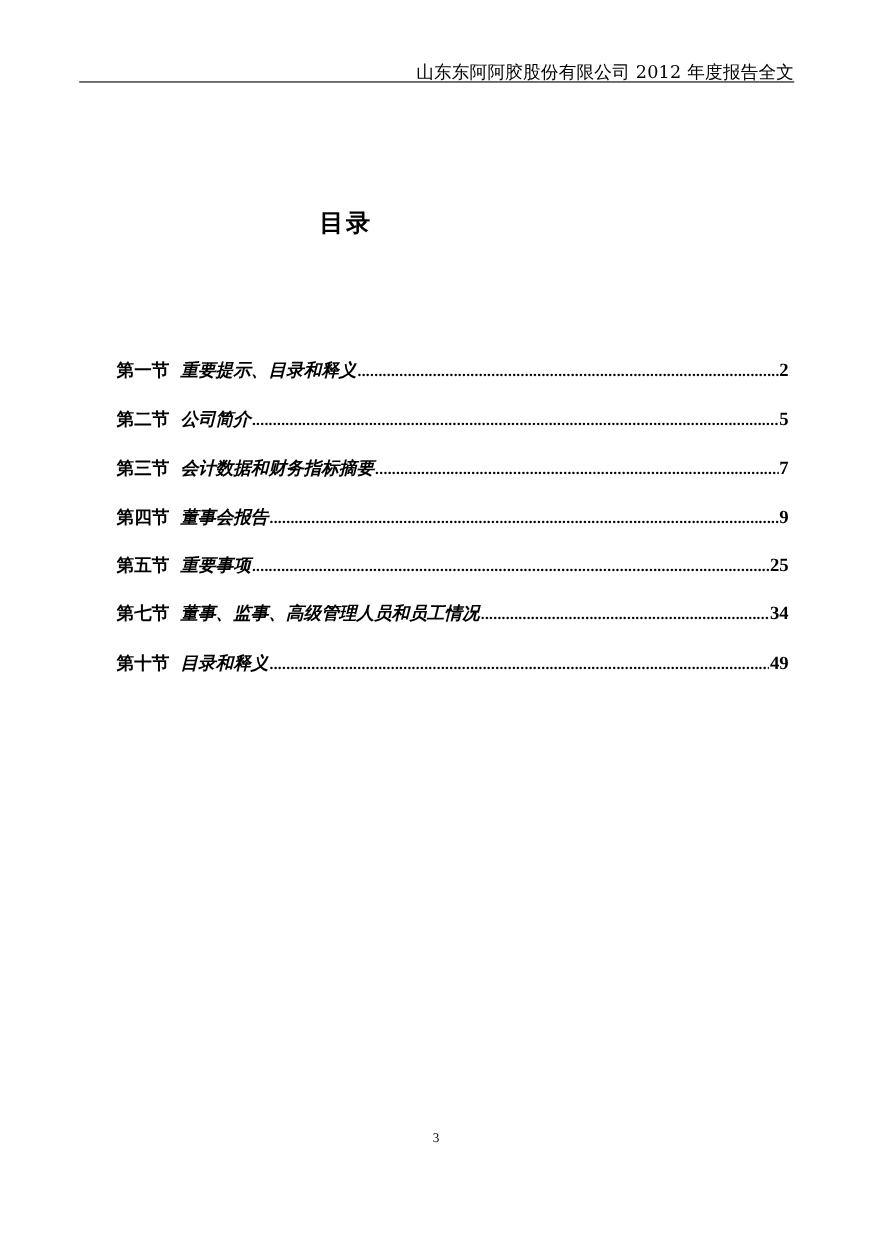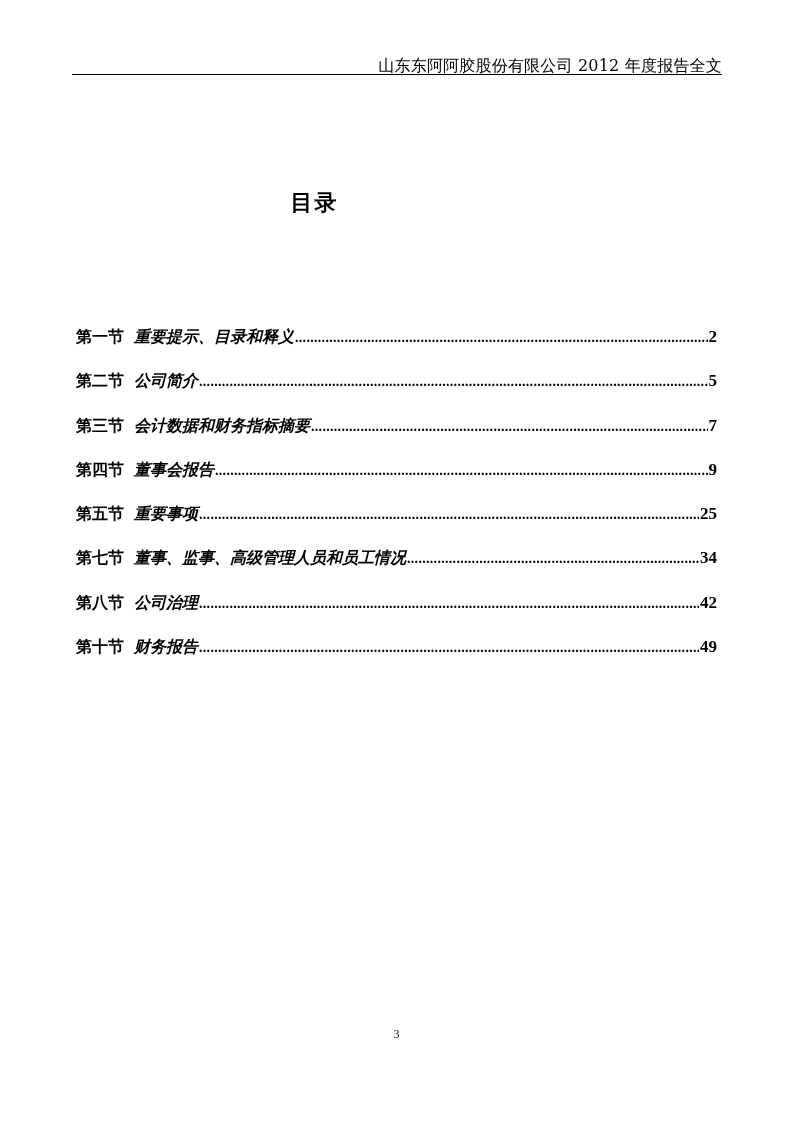--- a/index.html
+++ b/index.html
@@ -53,20 +53,21 @@
     }
     .toc-item {
       display: flex;
       align-items: baseline;
       height: 44.3px;
       font-size: 16px;
       font-weight: bold;
       font-family: "DejaVu Sans", "Liberation Sans", sans-serif;
       white-space: nowrap;
       overflow: hidden;
+      margin-left: 30px;
     }
     .toc-section {
       flex: 0 0 auto;
       margin-right: 10px;
     }
     .toc-name {
       flex: 0 0 auto;
       font-style: italic;
     }
     .toc-dots {
@@ -138,26 +139,20 @@
     <span class="toc-dots"></span>
     <span class="toc-page">25</span>
   </li>
   <li class="toc-item">
     <span class="toc-section">第七节</span>
     <span class="toc-name">董事、监事、高级管理人员和员工情况</span>
     <span class="toc-dots"></span>
     <span class="toc-page">34</span>
   </li>
   <li class="toc-item">
-    <span class="toc-section">第八节</span>
-    <span class="toc-name">公司治理</span>
-    <span class="toc-dots"></span>
-    <span class="toc-page">42</span>
-  </li>
-  <li class="toc-item">
     <span class="toc-section">第十节</span>
-    <span class="toc-name">财务报告</span>
+    <span class="toc-name">目录和释义</span>
     <span class="toc-dots"></span>
     <span class="toc-page">49</span>
   </li>
 </ul>
 
 <div class="page-number">3</div>
 
 </body></html>

